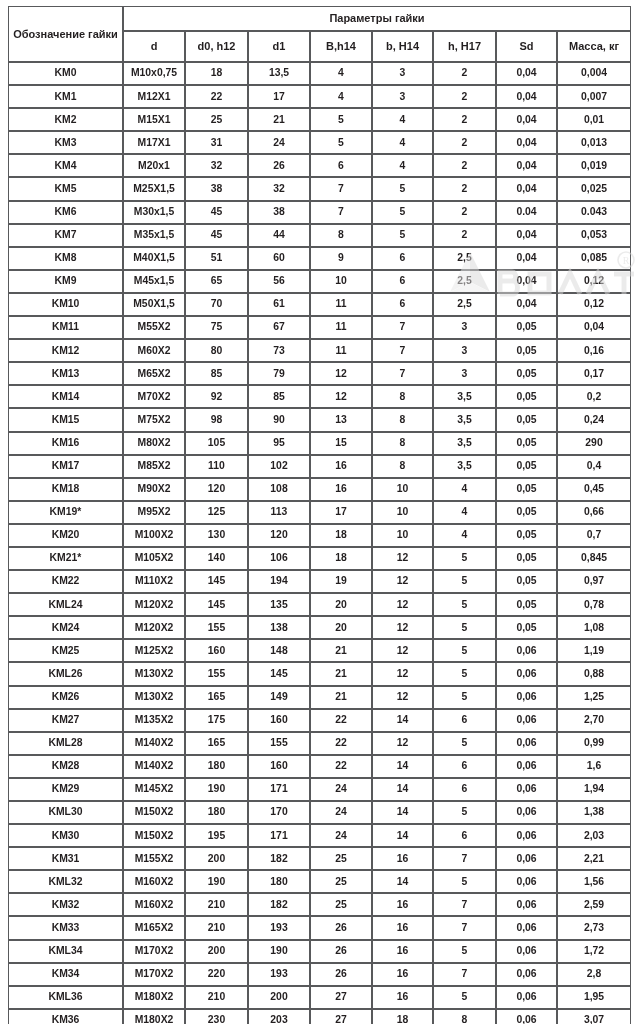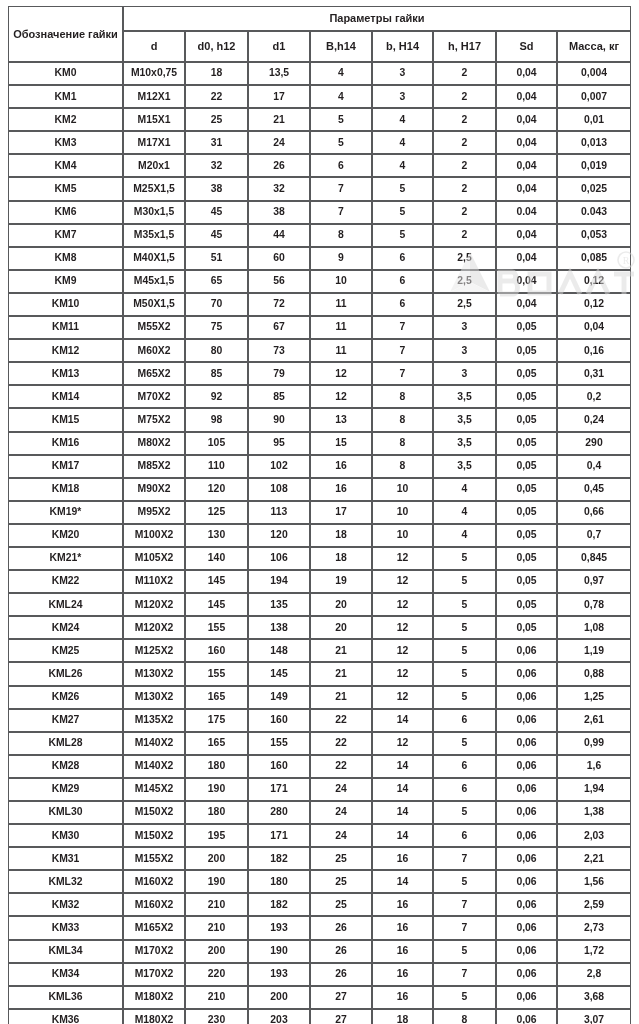--- a/index.html
+++ b/index.html
@@ -239,21 +239,21 @@
           <td>10</td>
           <td>6</td>
           <td>2,5</td>
           <td>0,04</td>
           <td>0,12</td>
         </tr>
         <tr>
           <td>KM10</td>
           <td>M50X1,5</td>
           <td>70</td>
-          <td>72</td>
+          <td>61</td>
           <td>11</td>
           <td>6</td>
           <td>2,5</td>
           <td>0,04</td>
           <td>0,12</td>
         </tr>
         <tr>
           <td>KM11</td>
           <td>M55X2</td>
           <td>75</td>
@@ -277,21 +277,21 @@
         </tr>
         <tr>
           <td>KM13</td>
           <td>M65X2</td>
           <td>85</td>
           <td>79</td>
           <td>12</td>
           <td>7</td>
           <td>3</td>
           <td>0,05</td>
-          <td>0,31</td>
+          <td>0,17</td>
         </tr>
         <tr>
           <td>KM14</td>
           <td>M70X2</td>
           <td>92</td>
           <td>85</td>
           <td>12</td>
           <td>8</td>
           <td>3,5</td>
           <td>0,05</td>
@@ -442,21 +442,21 @@
         </tr>
         <tr>
           <td>KM27</td>
           <td>M135X2</td>
           <td>175</td>
           <td>160</td>
           <td>22</td>
           <td>14</td>
           <td>6</td>
           <td>0,06</td>
-          <td>2,61</td>
+          <td>2,70</td>
         </tr>
         <tr>
           <td>KML28</td>
           <td>M140X2</td>
           <td>165</td>
           <td>155</td>
           <td>22</td>
           <td>12</td>
           <td>5</td>
           <td>0,06</td>
@@ -481,21 +481,21 @@
           <td>24</td>
           <td>14</td>
           <td>6</td>
           <td>0,06</td>
           <td>1,94</td>
         </tr>
         <tr>
           <td>KML30</td>
           <td>M150X2</td>
           <td>180</td>
-          <td>280</td>
+          <td>170</td>
           <td>24</td>
           <td>14</td>
           <td>5</td>
           <td>0,06</td>
           <td>1,38</td>
         </tr>
         <tr>
           <td>KM30</td>
           <td>M150X2</td>
           <td>195</td>
@@ -574,21 +574,21 @@
         </tr>
         <tr>
           <td>KML36</td>
           <td>M180X2</td>
           <td>210</td>
           <td>200</td>
           <td>27</td>
           <td>16</td>
           <td>5</td>
           <td>0,06</td>
-          <td>3,68</td>
+          <td>1,95</td>
         </tr>
         <tr>
           <td>KM36</td>
           <td>M180X2</td>
           <td>230</td>
           <td>203</td>
           <td>27</td>
           <td>18</td>
           <td>8</td>
           <td>0,06</td>

